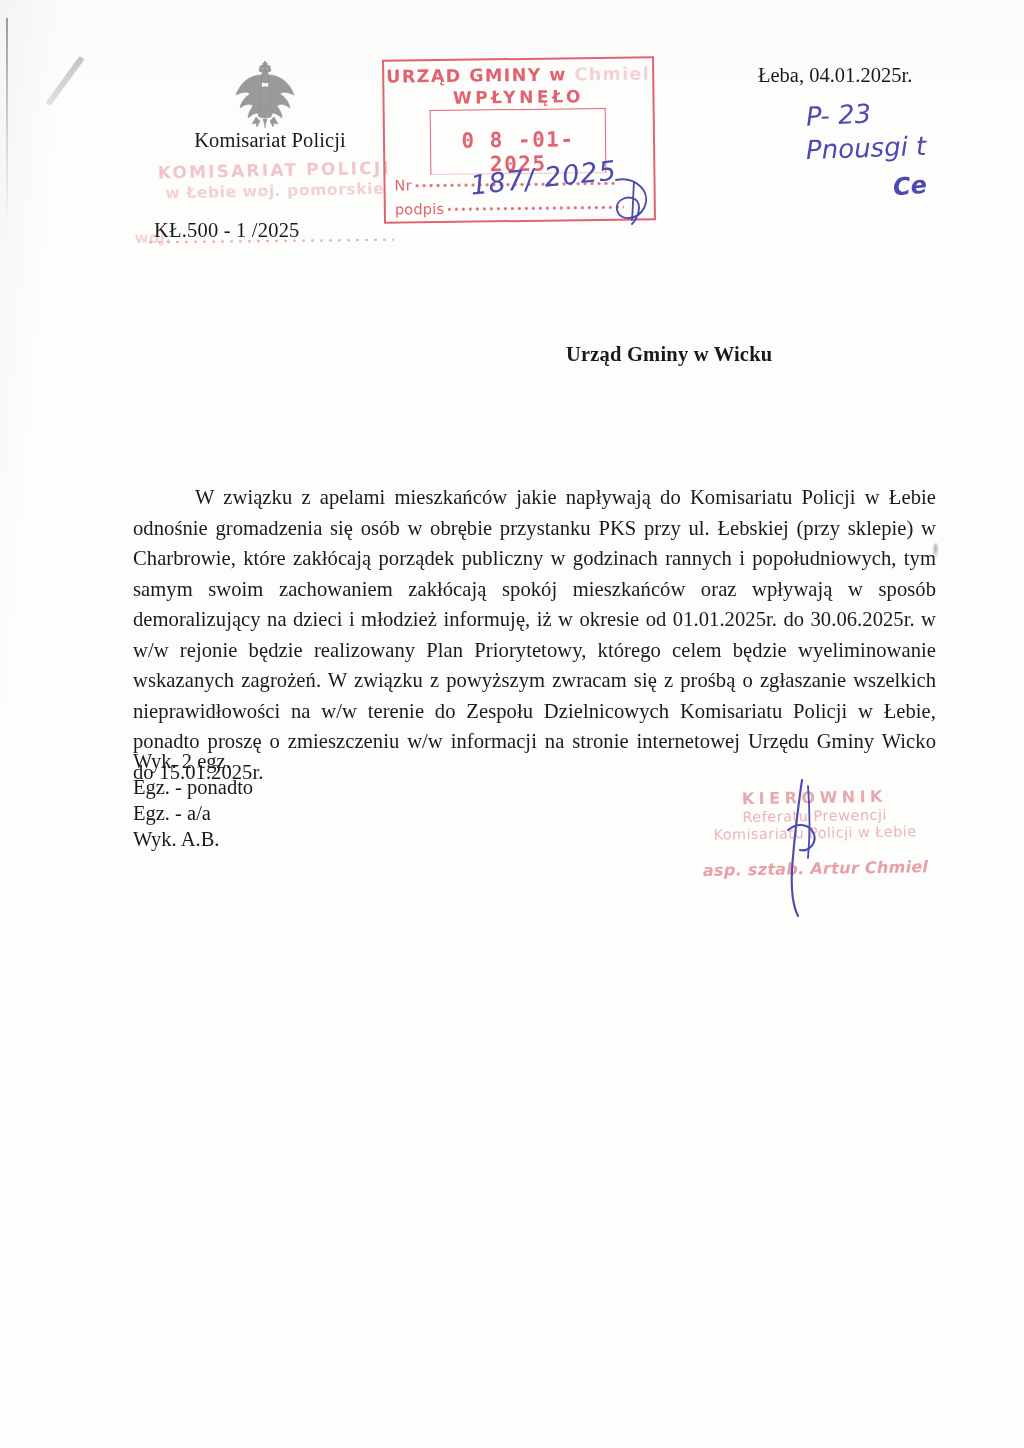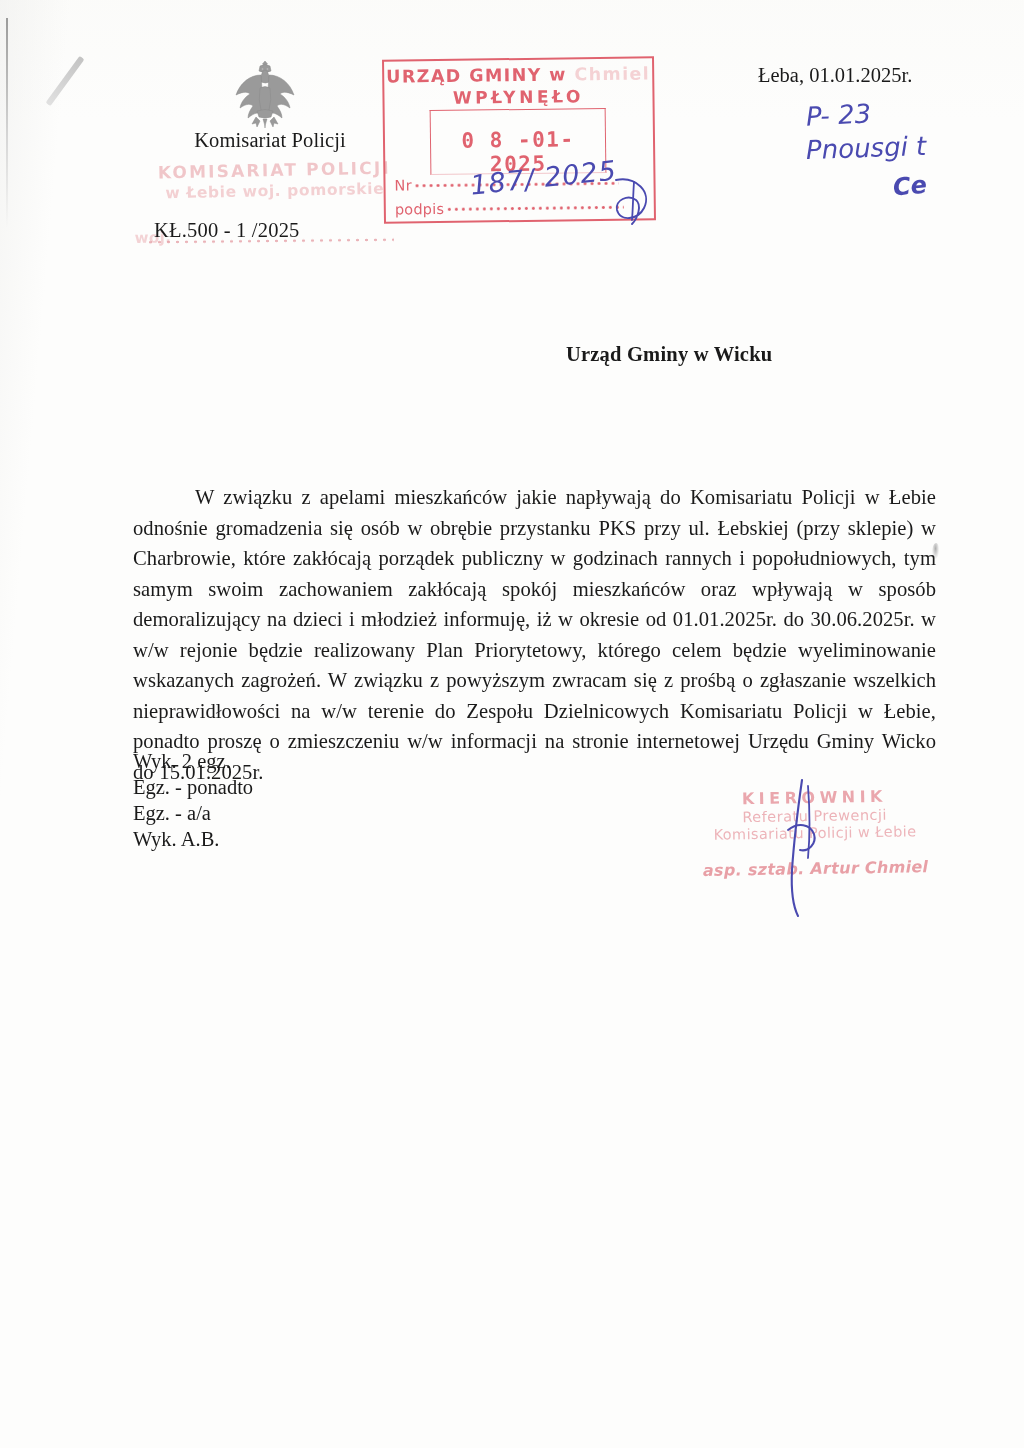--- a/index.html
+++ b/index.html
@@ -380,21 +380,21 @@
   </div>
 
   <div class="hand hw-nr">187/ 2025</div>
   <div class="hand hw-loop">
     <svg viewBox="0 0 42 58" width="42" height="58" aria-hidden="true">
       <path d="M4 10 C24 6 40 22 32 38 C26 50 8 52 5 40 C3 30 16 24 24 30 C30 35 26 48 20 54" fill="none" stroke="#4a4ab0" stroke-width="1.9" stroke-linecap="round"></path>
       <path d="M22 12 C21 26 21 38 20 50" fill="none" stroke="#4a4ab0" stroke-width="1.8" stroke-linecap="round"></path>
     </svg>
   </div>
 
-  <div class="doc-date">Łeba, 01.01.2025r.</div>
+  <div class="doc-date">Łeba, 04.01.2025r.</div>
   <div class="hand hw-note1">P- 23</div>
   <div class="hand hw-note2">Pnousgi t</div>
   <div class="hand hw-initials">Ce</div>
 
   <div class="recipient">
     <div>Urząd Gminy w Wicku</div>
   </div>
 
   <div class="body-text">W związku z apelami mieszkańców jakie napływają do Komisariatu Policji w Łebie odnośnie gromadzenia się osób w obrębie przystanku PKS przy ul. Łebskiej (przy sklepie) w Charbrowie, które zakłócają porządek publiczny w godzinach rannych i popołudniowych, tym samym swoim zachowaniem zakłócają spokój mieszkańców oraz wpływają w sposób demoralizujący na dzieci i młodzież informuję, iż w okresie od 01.01.2025r. do 30.06.2025r. w w/w rejonie będzie realizowany Plan Priorytetowy, którego celem będzie wyeliminowanie wskazanych zagrożeń. W związku z powyższym zwracam się z prośbą o zgłaszanie wszelkich nieprawidłowości na w/w terenie do Zespołu Dzielnicowych Komisariatu Policji w Łebie, ponadto proszę o zmieszczeniu w/w informacji na stronie internetowej Urzędu Gminy Wicko do 15.01.2025r.</div>
 

